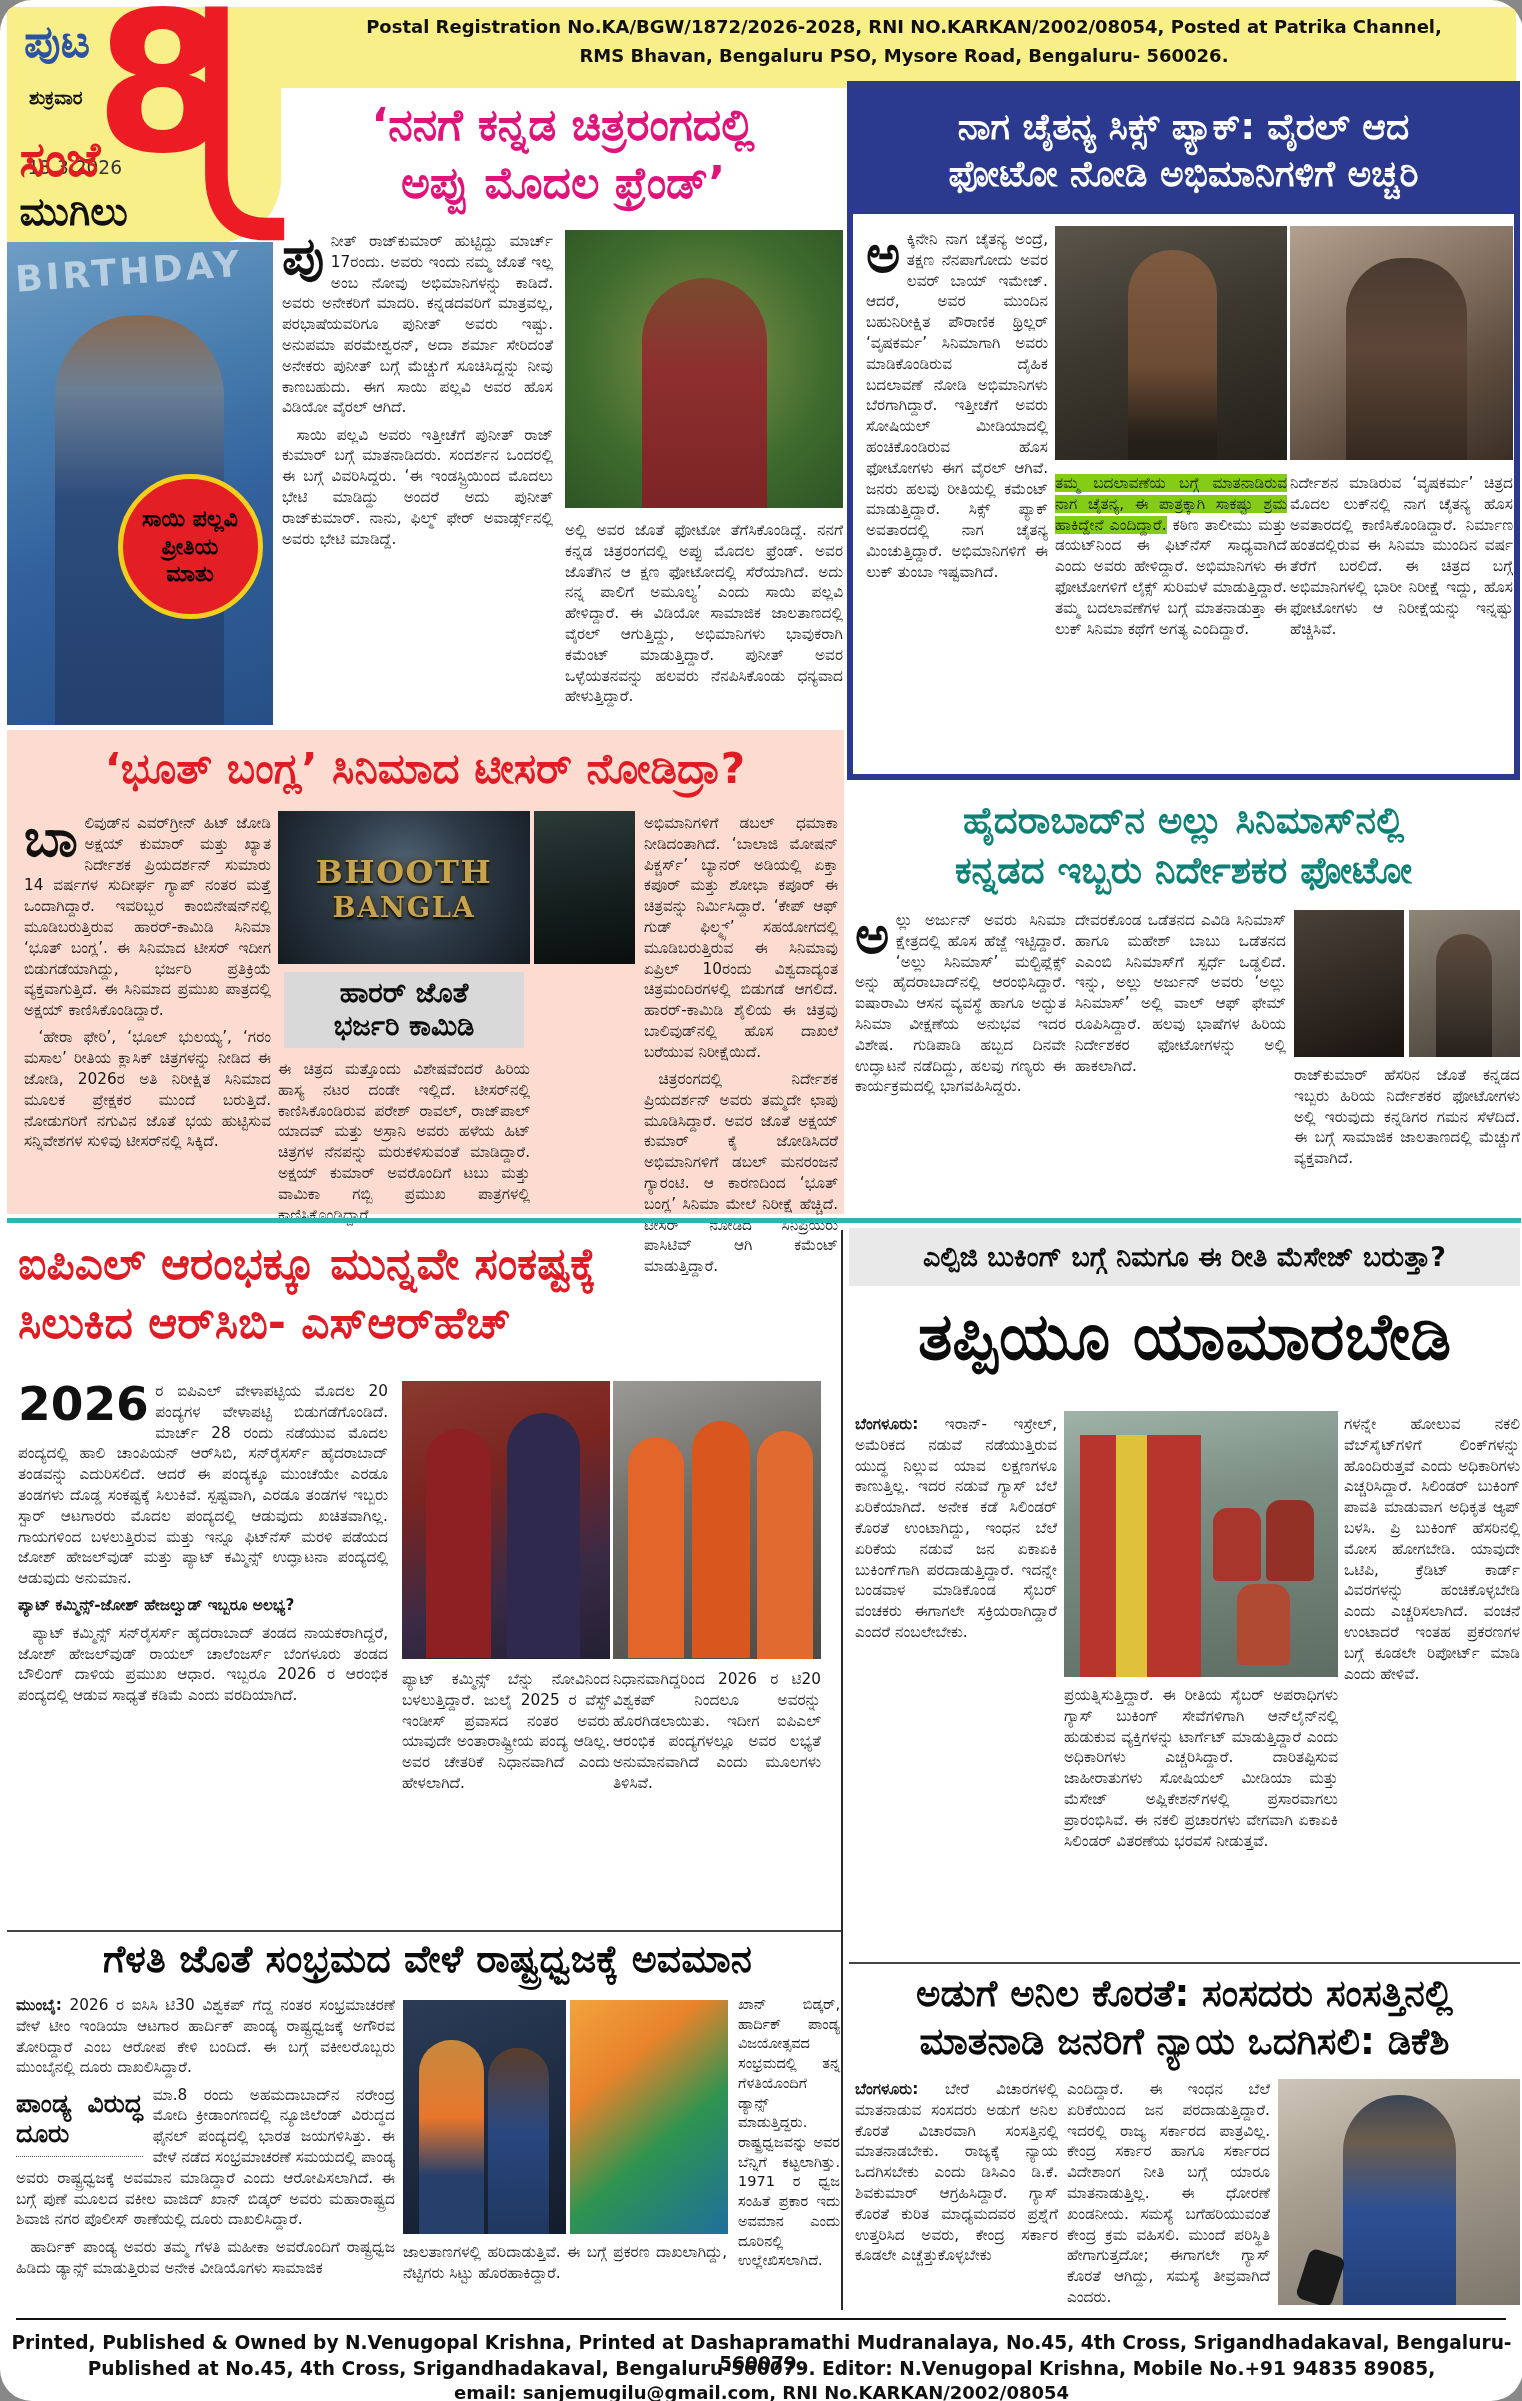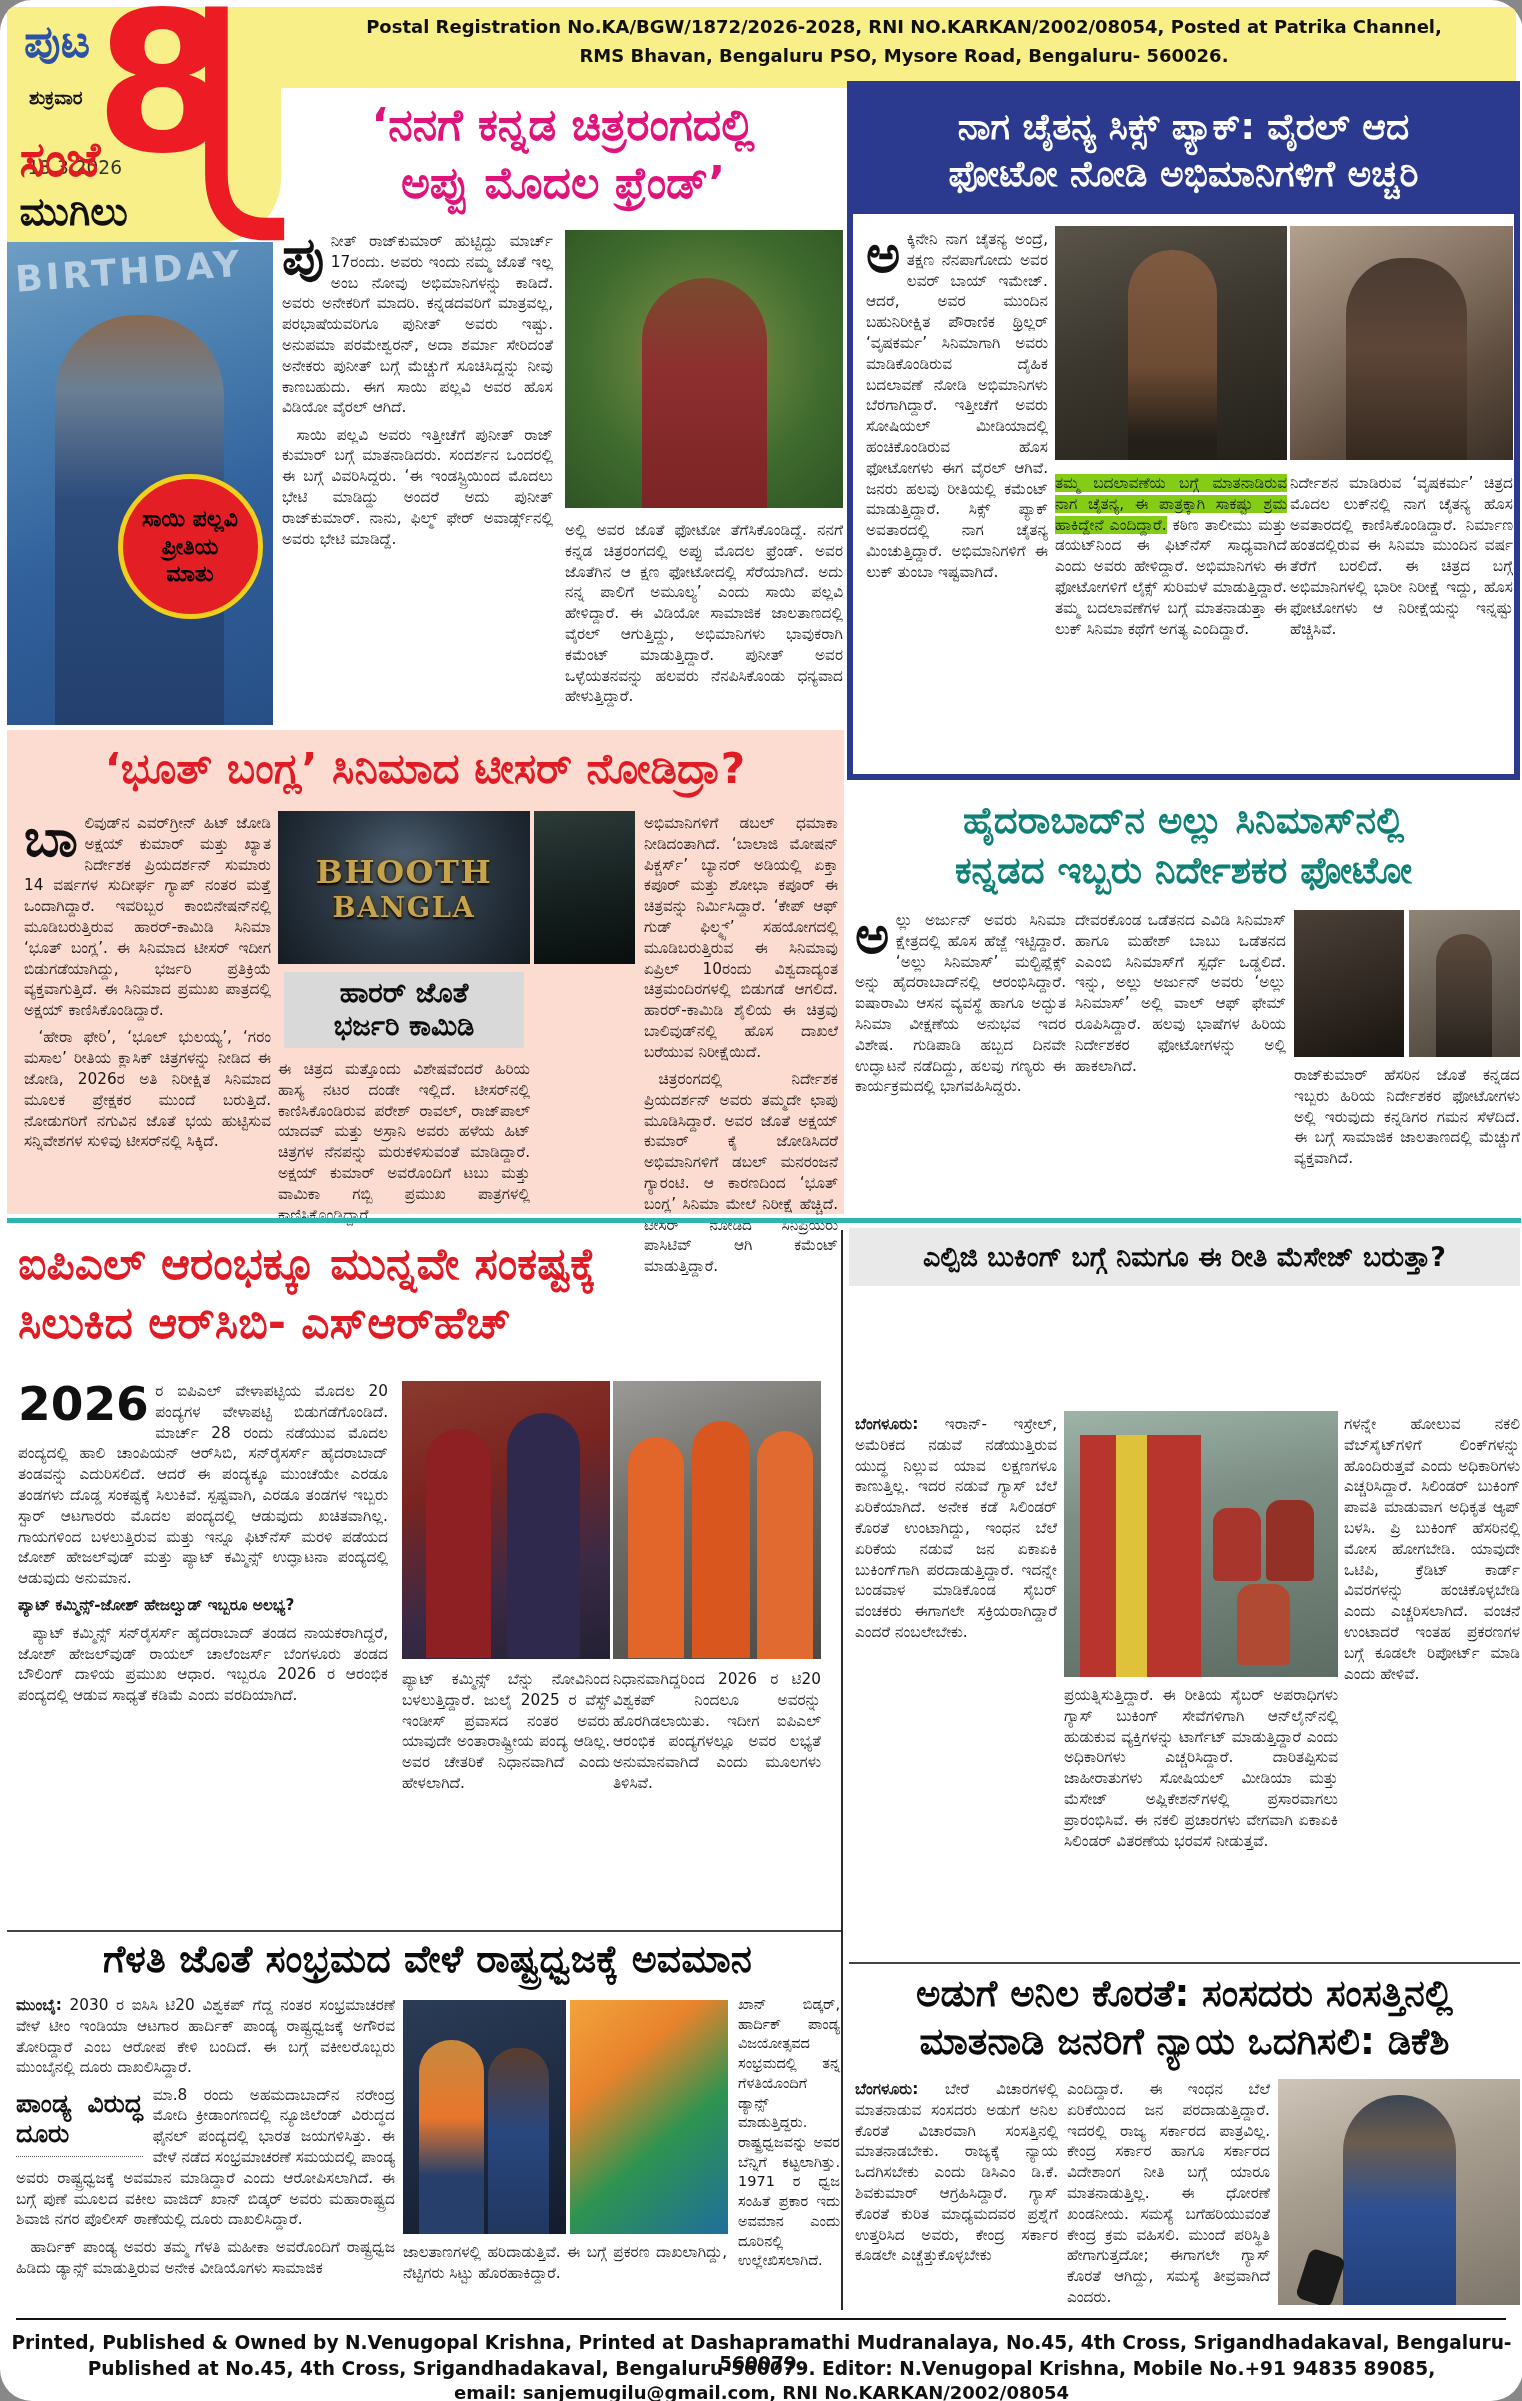--- a/index.html
+++ b/index.html
@@ -179,20 +179,21 @@
   <div class="abs caption" style="left:402px;top:1669px;width:208px;height:257px;">
     <span>ಪ್ಯಾಟ್ ಕಮ್ಮಿನ್ಸ್ ಬೆನ್ನು ನೋವಿನಿಂದ ಬಳಲುತ್ತಿದ್ದಾರೆ. ಜುಲೈ 2025 ರ ವೆಸ್ಟ್ ಇಂಡೀಸ್ ಪ್ರವಾಸದ ನಂತರ ಅವರು ಯಾವುದೇ ಅಂತಾರಾಷ್ಟ್ರೀಯ ಪಂದ್ಯ ಆಡಿಲ್ಲ. ಅವರ ಚೇತರಿಕೆ ನಿಧಾನವಾಗಿದೆ ಎಂದು ಹೇಳಲಾಗಿದೆ.</span>
   </div>
   <div class="abs caption" style="left:613px;top:1669px;width:208px;height:257px;">
     <span>ನಿಧಾನವಾಗಿದ್ದರಿಂದ 2026 ರ ಟಿ20 ವಿಶ್ವಕಪ್ ನಿಂದಲೂ ಅವರನ್ನು ಹೊರಗಿಡಲಾಯಿತು. ಇದೀಗ ಐಪಿಎಲ್ ಆರಂಭಿಕ ಪಂದ್ಯಗಳಲ್ಲೂ ಅವರ ಲಭ್ಯತೆ ಅನುಮಾನವಾಗಿದೆ ಎಂದು ಮೂಲಗಳು ತಿಳಿಸಿವೆ.</span>
   </div>
 
   <div class="abs kicker" style="left:849px;top:1228px;width:671px;height:58px;">
     <span class="hl-black" style="font-size:27px;">ಎಲ್ಪಿಜಿ ಬುಕಿಂಗ್ ಬಗ್ಗೆ ನಿಮಗೂ ಈ ರೀತಿ ಮೆಸೇಜ್ ಬರುತ್ತಾ?</span>
   </div>
+  <div class="abs hl-black" style="left:849px;top:1298px;width:671px;text-align:center;font-size:65px;line-height:1.2;">ತಪ್ಪಿಯೂ ಯಾಮಾರಬೇಡಿ</div>
 
   <div class="abs col" style="left:855px;top:1414px;width:202px;height:539px;">
     <p class="first"><b class="lede">ಬೆಂಗಳೂರು:</b><span> ಇರಾನ್- ಇಸ್ರೇಲ್, ಅಮೆರಿಕದ ನಡುವೆ ನಡೆಯುತ್ತಿರುವ ಯುದ್ಧ ನಿಲ್ಲುವ ಯಾವ ಲಕ್ಷಣಗಳೂ ಕಾಣುತ್ತಿಲ್ಲ. ಇದರ ನಡುವೆ ಗ್ಯಾಸ್ ಬೆಲೆ ಏರಿಕೆಯಾಗಿದೆ. ಅನೇಕ ಕಡೆ ಸಿಲಿಂಡರ್ ಕೊರತೆ ಉಂಟಾಗಿದ್ದು, ಇಂಧನ ಬೆಲೆ ಏರಿಕೆಯ ನಡುವೆ ಜನ ಏಕಾಏಕಿ ಬುಕಿಂಗ್‌ಗಾಗಿ ಪರದಾಡುತ್ತಿದ್ದಾರೆ. ಇದನ್ನೇ ಬಂಡವಾಳ ಮಾಡಿಕೊಂಡ ಸೈಬರ್ ವಂಚಕರು ಈಗಾಗಲೇ ಸಕ್ರಿಯರಾಗಿದ್ದಾರೆ ಎಂದರೆ ನಂಬಲೇಬೇಕು.</span></p>
   </div>
   <div class="abs ph" style="left:1064px;top:1411px;width:274px;height:266px;
               background:linear-gradient(170deg,#9fb3a8 0%,#7d8f84 35%,#5e6d63 100%);">
     <div style="position:absolute;left:16px;top:24px;width:121px;height:242px;background:linear-gradient(90deg,#b7352c 0 30%,#e0c23a 30% 55%,#b7352c 55% 100%);"></div>
     <div style="position:absolute;left:149px;top:97px;width:48px;height:73px;border-radius:14.5px 14.5px 4.8px 4.8px;background:#a8362c;"></div>
     <div style="position:absolute;left:202px;top:89px;width:48px;height:81px;border-radius:14.5px 14.5px 4.8px 4.8px;background:#933127;"></div>
     <div style="position:absolute;left:173px;top:173px;width:53px;height:81px;border-radius:16px 16px 4.8px 4.8px;background:#b04a33;"></div>
@@ -201,21 +202,21 @@
     <p class="first"><span>ಪ್ರಯತ್ನಿಸುತ್ತಿದ್ದಾರೆ. ಈ ರೀತಿಯ ಸೈಬರ್ ಅಪರಾಧಿಗಳು ಗ್ಯಾಸ್ ಬುಕಿಂಗ್ ಸೇವೆಗಳಿಗಾಗಿ ಆನ್‌ಲೈನ್‌ನಲ್ಲಿ ಹುಡುಕುವ ವ್ಯಕ್ತಿಗಳನ್ನು ಟಾರ್ಗೆಟ್ ಮಾಡುತ್ತಿದ್ದಾರೆ ಎಂದು ಅಧಿಕಾರಿಗಳು ಎಚ್ಚರಿಸಿದ್ದಾರೆ. ದಾರಿತಪ್ಪಿಸುವ ಜಾಹೀರಾತುಗಳು ಸೋಷಿಯಲ್ ಮೀಡಿಯಾ ಮತ್ತು ಮೆಸೇಜ್ ಅಪ್ಲಿಕೇಶನ್‌ಗಳಲ್ಲಿ ಪ್ರಸಾರವಾಗಲು ಪ್ರಾರಂಭಿಸಿವೆ. ಈ ನಕಲಿ ಪ್ರಚಾರಗಳು ವೇಗವಾಗಿ ಏಕಾಏಕಿ ಸಿಲಿಂಡರ್ ವಿತರಣೆಯ ಭರವಸೆ ನೀಡುತ್ತವೆ.</span></p>
   </div>
   <div class="abs col" style="left:1344px;top:1414px;width:176px;height:539px;">
     <p class="first"><span>ಗಳನ್ನೇ ಹೋಲುವ ನಕಲಿ ವೆಬ್‌ಸೈಟ್‌ಗಳಿಗೆ ಲಿಂಕ್‌ಗಳನ್ನು ಹೊಂದಿರುತ್ತವೆ ಎಂದು ಅಧಿಕಾರಿಗಳು ಎಚ್ಚರಿಸಿದ್ದಾರೆ. ಸಿಲಿಂಡರ್ ಬುಕಿಂಗ್ ಪಾವತಿ ಮಾಡುವಾಗ ಅಧಿಕೃತ ಆ್ಯಪ್ ಬಳಸಿ. ಪ್ರಿ ಬುಕಿಂಗ್ ಹೆಸರಿನಲ್ಲಿ ಮೋಸ ಹೋಗಬೇಡಿ. ಯಾವುದೇ ಒಟಿಪಿ, ಕ್ರೆಡಿಟ್ ಕಾರ್ಡ್ ವಿವರಗಳನ್ನು ಹಂಚಿಕೊಳ್ಳಬೇಡಿ ಎಂದು ಎಚ್ಚರಿಸಲಾಗಿದೆ. ವಂಚನೆ ಉಂಟಾದರೆ ಇಂತಹ ಪ್ರಕರಣಗಳ ಬಗ್ಗೆ ಕೂಡಲೇ ರಿಪೋರ್ಟ್ ಮಾಡಿ ಎಂದು ಹೇಳಿವೆ.</span></p>
   </div>
 
   <div class="abs" style="left:6.5px;top:1930px;width:834px;height:1.6px;background:#444;"></div>
   <div class="abs hl-black" style="left:16px;top:1937px;width:823px;text-align:center;font-size:38px;line-height:1.2;">ಗೆಳತಿ ಜೊತೆ ಸಂಭ್ರಮದ ವೇಳೆ ರಾಷ್ಟ್ರಧ್ವಜಕ್ಕೆ ಅವಮಾನ</div>
 
   <div class="abs col" style="left:16px;top:1995px;width:379px;height:316px;">
-    <p class="first"><b class="lede">ಮುಂಬೈ:</b><span> 2030 ರ ಐಸಿಸಿ ಟಿ20 ವಿಶ್ವಕಪ್ ಗೆದ್ದ ನಂತರ ಸಂಭ್ರಮಾಚರಣೆ ವೇಳೆ ಟೀಂ ಇಂಡಿಯಾ ಆಟಗಾರ ಹಾರ್ದಿಕ್ ಪಾಂಡ್ಯ ರಾಷ್ಟ್ರಧ್ವಜಕ್ಕೆ ಅಗೌರವ ತೋರಿದ್ದಾರೆ ಎಂಬ ಆರೋಪ ಕೇಳಿ ಬಂದಿದೆ. ಈ ಬಗ್ಗೆ ವಕೀಲರೊಬ್ಬರು ಮುಂಬೈನಲ್ಲಿ ದೂರು ದಾಖಲಿಸಿದ್ದಾರೆ.</span></p>
+    <p class="first"><b class="lede">ಮುಂಬೈ:</b><span> 2026 ರ ಐಸಿಸಿ ಟಿ30 ವಿಶ್ವಕಪ್ ಗೆದ್ದ ನಂತರ ಸಂಭ್ರಮಾಚರಣೆ ವೇಳೆ ಟೀಂ ಇಂಡಿಯಾ ಆಟಗಾರ ಹಾರ್ದಿಕ್ ಪಾಂಡ್ಯ ರಾಷ್ಟ್ರಧ್ವಜಕ್ಕೆ ಅಗೌರವ ತೋರಿದ್ದಾರೆ ಎಂಬ ಆರೋಪ ಕೇಳಿ ಬಂದಿದೆ. ಈ ಬಗ್ಗೆ ವಕೀಲರೊಬ್ಬರು ಮುಂಬೈನಲ್ಲಿ ದೂರು ದಾಖಲಿಸಿದ್ದಾರೆ.</span></p>
     <div class="sideNote"><span>ಪಾಂಡ್ಯ ವಿರುದ್ಧ ದೂರು</span></div>
     <p class="first" style="text-indent:0;"><span>ಮಾ.8 ರಂದು ಅಹಮದಾಬಾದ್‌ನ ನರೇಂದ್ರ ಮೋದಿ ಕ್ರೀಡಾಂಗಣದಲ್ಲಿ ನ್ಯೂಜಿಲೆಂಡ್ ವಿರುದ್ಧದ ಫೈನಲ್ ಪಂದ್ಯದಲ್ಲಿ ಭಾರತ ಜಯಗಳಿಸಿತ್ತು. ಈ ವೇಳೆ ನಡೆದ ಸಂಭ್ರಮಾಚರಣೆ ಸಮಯದಲ್ಲಿ ಪಾಂಡ್ಯ ಅವರು ರಾಷ್ಟ್ರಧ್ವಜಕ್ಕೆ ಅವಮಾನ ಮಾಡಿದ್ದಾರೆ ಎಂದು ಆರೋಪಿಸಲಾಗಿದೆ. ಈ ಬಗ್ಗೆ ಪುಣೆ ಮೂಲದ ವಕೀಲ ವಾಜಿದ್ ಖಾನ್ ಬಿಡ್ಕರ್ ಅವರು ಮಹಾರಾಷ್ಟ್ರದ ಶಿವಾಜಿ ನಗರ ಪೊಲೀಸ್ ಠಾಣೆಯಲ್ಲಿ ದೂರು ದಾಖಲಿಸಿದ್ದಾರೆ.</span></p>
     <p><span>ಹಾರ್ದಿಕ್ ಪಾಂಡ್ಯ ಅವರು ತಮ್ಮ ಗೆಳತಿ ಮಹೀಕಾ ಅವರೊಂದಿಗೆ ರಾಷ್ಟ್ರಧ್ವಜ ಹಿಡಿದು ಡ್ಯಾನ್ಸ್ ಮಾಡುತ್ತಿರುವ ಅನೇಕ ವೀಡಿಯೊಗಳು ಸಾಮಾಜಿಕ</span></p>
   </div>
 
   <div class="abs ph" style="left:403px;top:2000px;width:163px;height:234px;
               background:linear-gradient(160deg,#2b3c57 0%,#1d2a40 55%,#131c2c 100%);">
     <div style="position:absolute;left:16px;top:40px;width:65px;height:194px;border-radius:32px 32px 0 0;background:linear-gradient(180deg,#c6893f 0%,#e8762c 40%,#27406b 70%);"></div>
     <div style="position:absolute;left:85px;top:48px;width:61px;height:186px;border-radius:29px 29px 0 0;background:linear-gradient(180deg,#5a3d2c 0%,#29477f 45%,#20375f 100%);"></div>
   </div>

